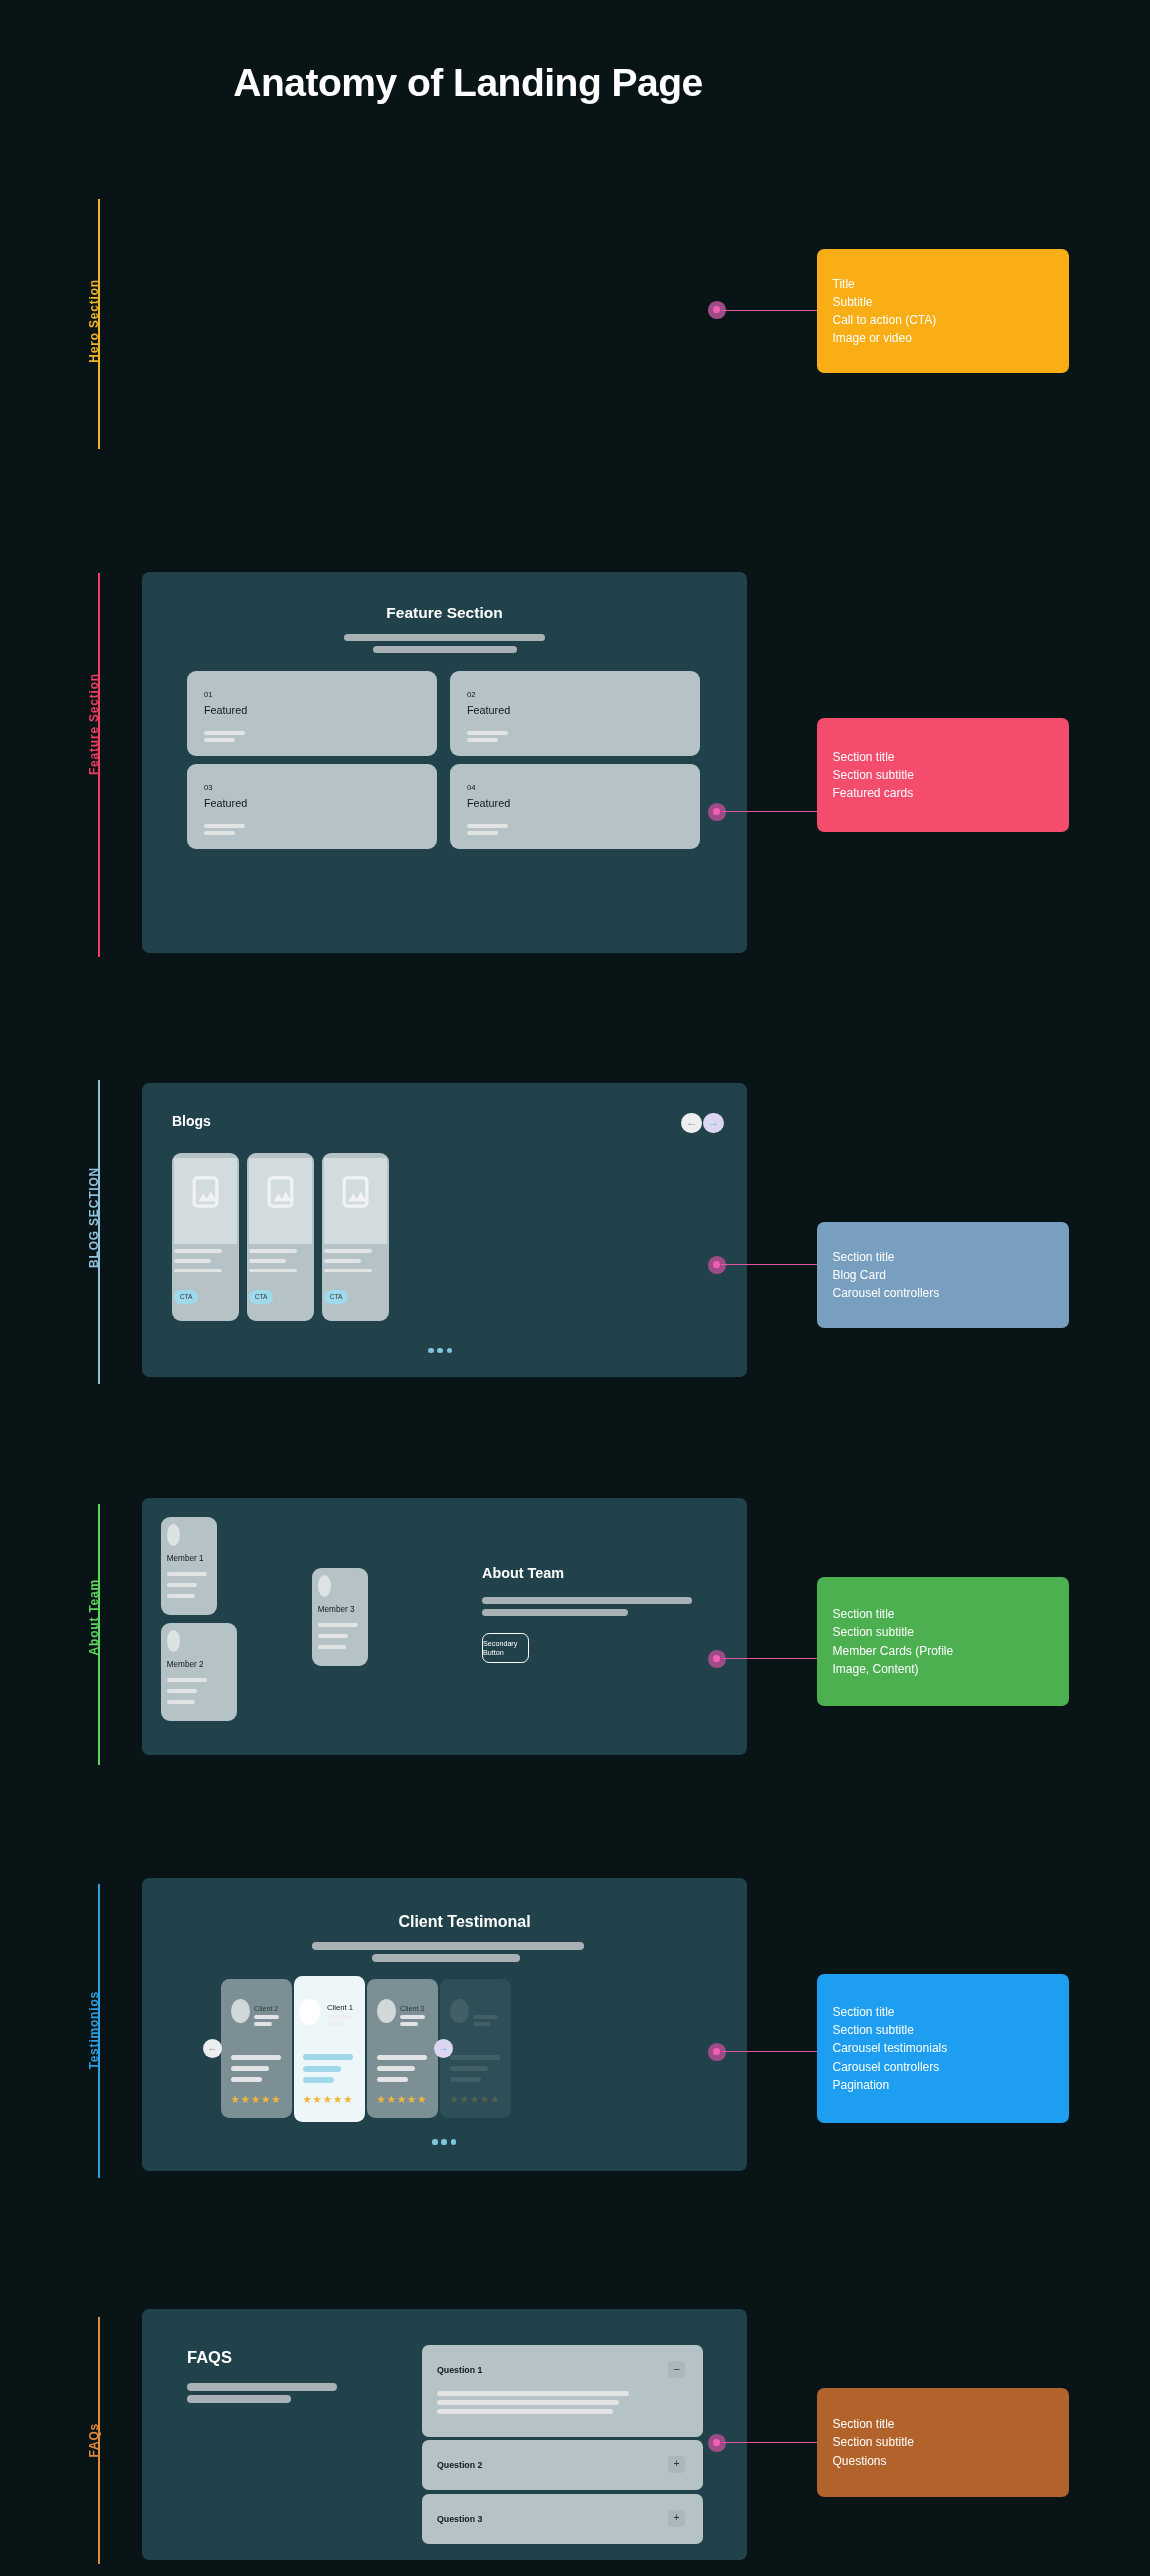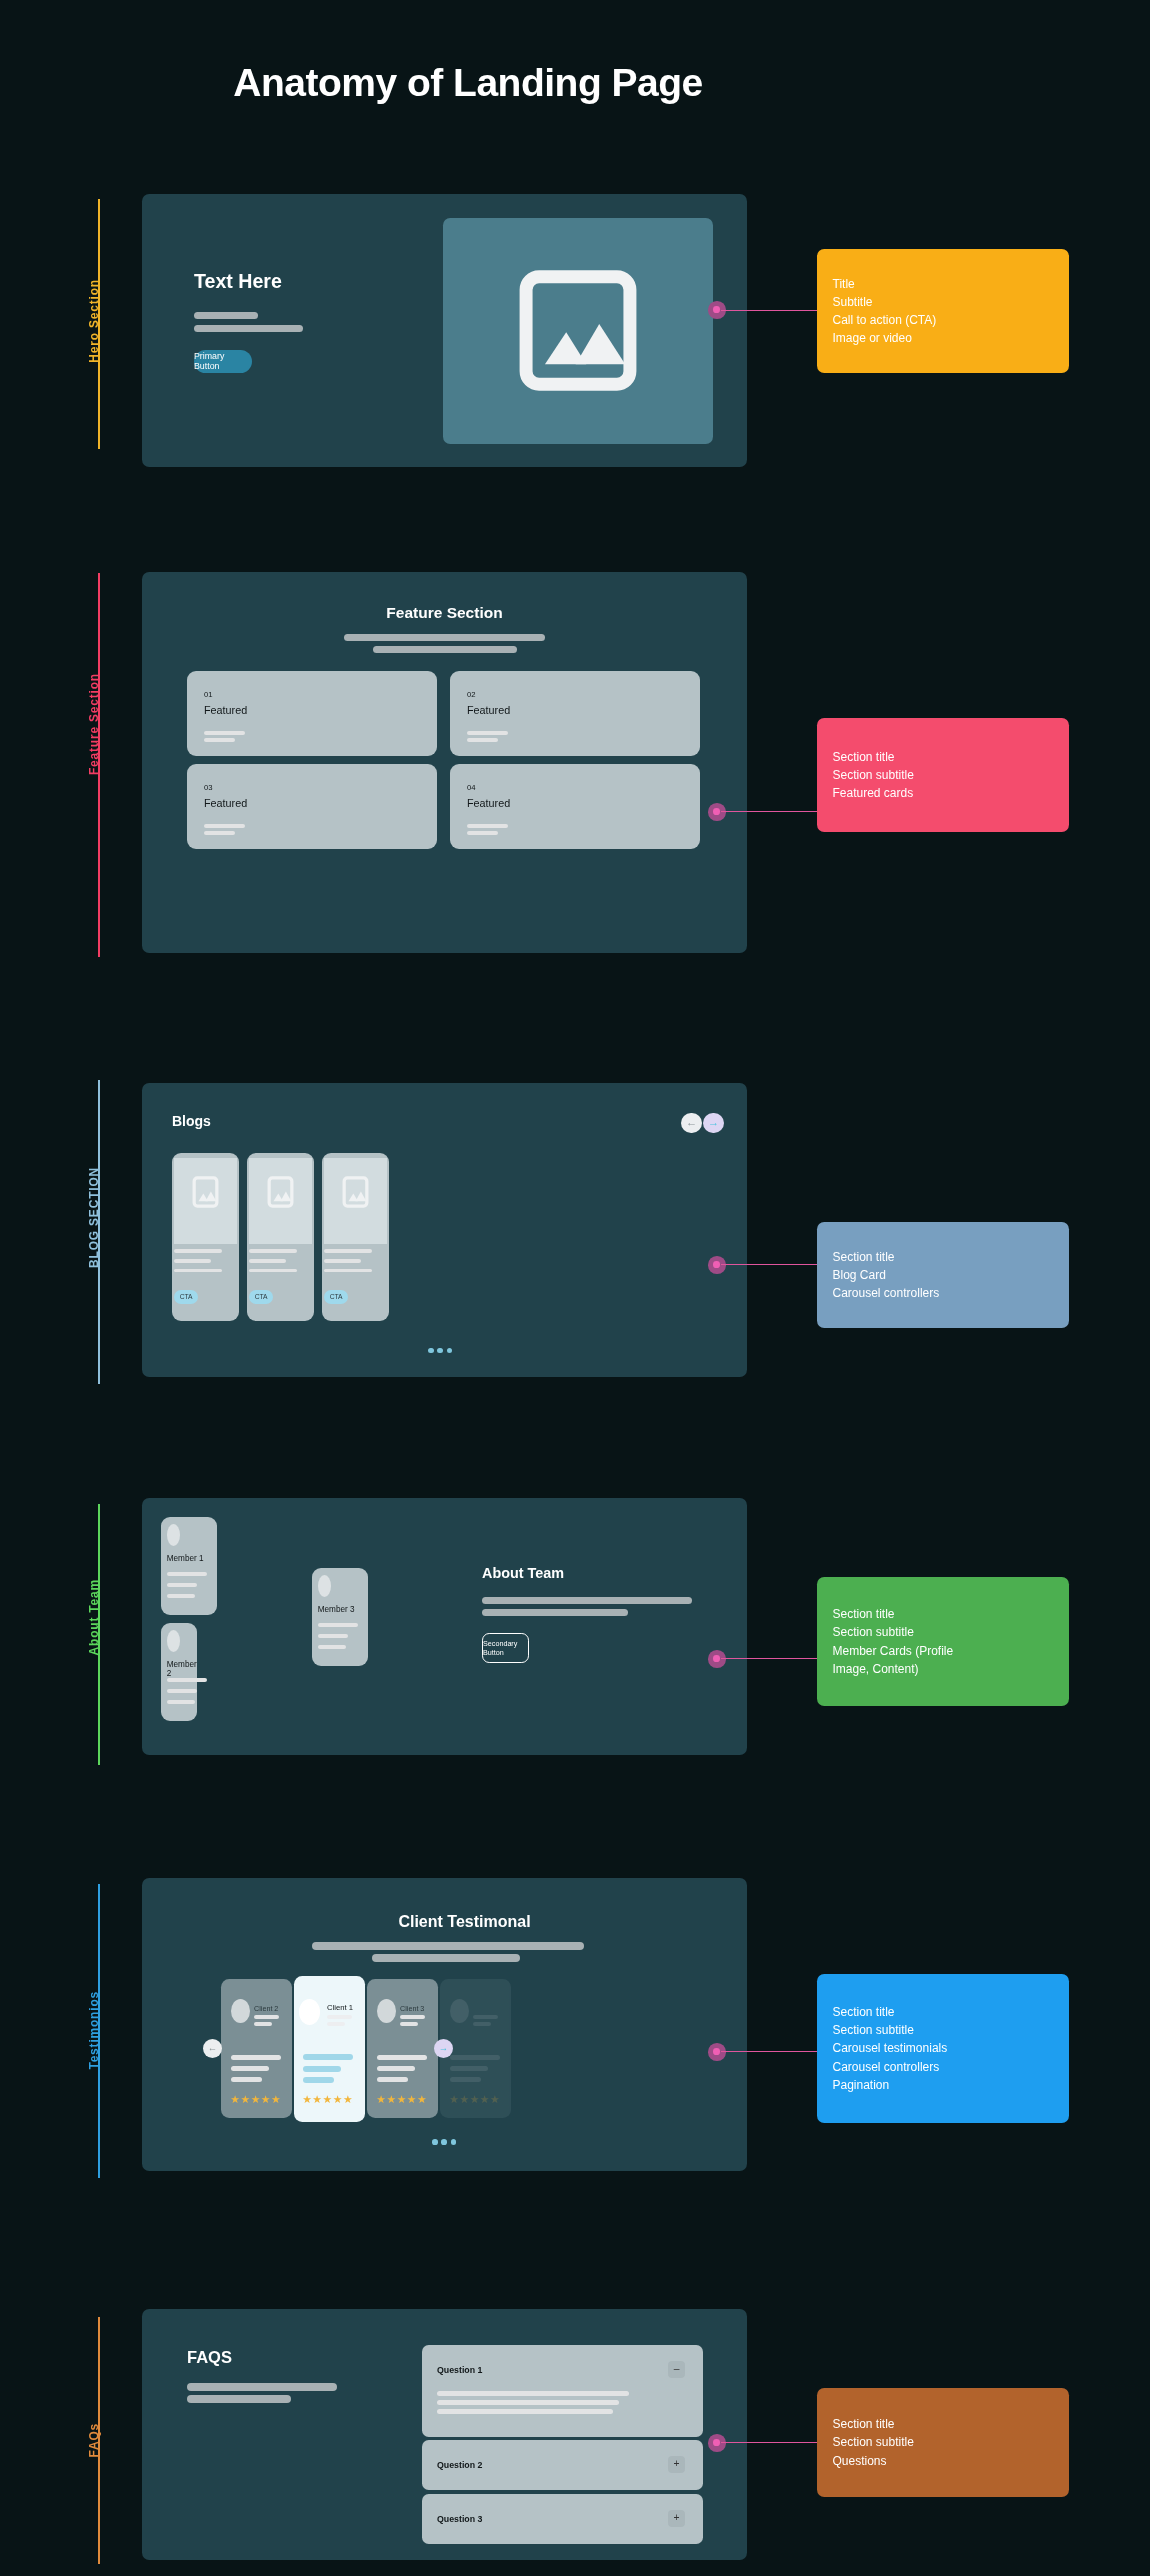--- a/index.html
+++ b/index.html
@@ -115,34 +115,20 @@
 </style>
 </head>
 <body>
 
 <div class="page-title">Anatomy of Landing Page</div>
 
 <div class="row" style="top:185px;height:278px;">
   <div class="side-rule" style="left:98px;top:14.4px;bottom:14.4px;background:#f0b429;"></div>
   <div class="side-label" style="left:87px;top:94px;color:#f0b429;">Hero Section</div>
 
-  <div class="panel" style="left:142px;top:8.8px;width:605px;height:273px;">
-    <div class="sec-h" style="left:52px;top:76px;font-size:19.6px;">Text Here</div>
-    <div class="bar" style="left:52px;top:118px;width:64px;height:7.7px;"></div>
-    <div class="bar" style="left:52px;top:131px;width:109px;height:7.7px;"></div>
-    <div class="pill pill-primary" style="left:52px;top:156px;width:58px;height:23px;">Primary Button</div>
-
-    <div class="panel" style="left:301px;top:24px;width:270px;height:226px;background:#4b7d8c;">
-      <svg class="img-ico" width="118" height="127" viewBox="0 0 100 107" style="left:76px;top:49px;">
-        <rect x="6" y="8" width="88" height="91" rx="11" fill="none" stroke="#f0f2f3" stroke-width="11"></rect>
-        <polygon points="22,82 40,55 57,82" fill="#f0f2f3"></polygon>
-        <polygon points="48,82 68,48 90,82" fill="#f0f2f3"></polygon>
-      </svg>
-    </div>
-  </div>
 
   <div class="conn-dot" style="left:708px;top:116px;"></div>
   <div class="connector" style="left:721px;top:125px;width:98px;"></div>
   <div class="note" style="left:817px;top:64px;width:252px;height:124px;background:#f9ae16;">
     <span>Title</span>
     <span>Subtitle</span>
     <span>Call to action (CTA)</span>
     <span>Image or video</span>
   </div>
 </div>
@@ -269,21 +255,21 @@
     <div class="pill pill-secondary" style="left:340px;top:135px;width:47px;height:30px;font-size:7.2px;border-radius:7.2px;">Secondary Button</div>
 
     <div class="card" style="left:19px;top:19px;width:56px;height:98px;">
       <div class="circ" style="left:5.7px;top:7.2px;width:13px;height:22px;background:#dde2e4;"></div>
       <div class="card-lbl" style="left:5.7px;top:37px;font-size:8.2px;">Member 1</div>
       <div class="bar barL" style="left:5.7px;top:55px;width:40px;height:4.6px;"></div>
       <div class="bar barL" style="left:5.7px;top:66px;width:30px;height:4.6px;"></div>
       <div class="bar barL" style="left:5.7px;top:77px;width:28px;height:4.6px;"></div>
     </div>
 
-    <div class="card" style="left:19px;top:125px;width:36px;height:98px;">
+    <div class="card" style="left:19px;top:125px;width:76px;height:98px;">
       <div class="circ" style="left:5.7px;top:7.2px;width:13px;height:22px;background:#dde2e4;"></div>
       <div class="card-lbl" style="left:5.7px;top:37px;font-size:8.2px;">Member 2</div>
       <div class="bar barL" style="left:5.7px;top:55px;width:40px;height:4.6px;"></div>
       <div class="bar barL" style="left:5.7px;top:66px;width:30px;height:4.6px;"></div>
       <div class="bar barL" style="left:5.7px;top:77px;width:28px;height:4.6px;"></div>
     </div>
 
     <div class="card" style="left:170px;top:70px;width:56px;height:98px;">
       <div class="circ" style="left:5.7px;top:7.2px;width:13px;height:22px;background:#dde2e4;"></div>
       <div class="card-lbl" style="left:5.7px;top:37px;font-size:8.2px;">Member 3</div>

